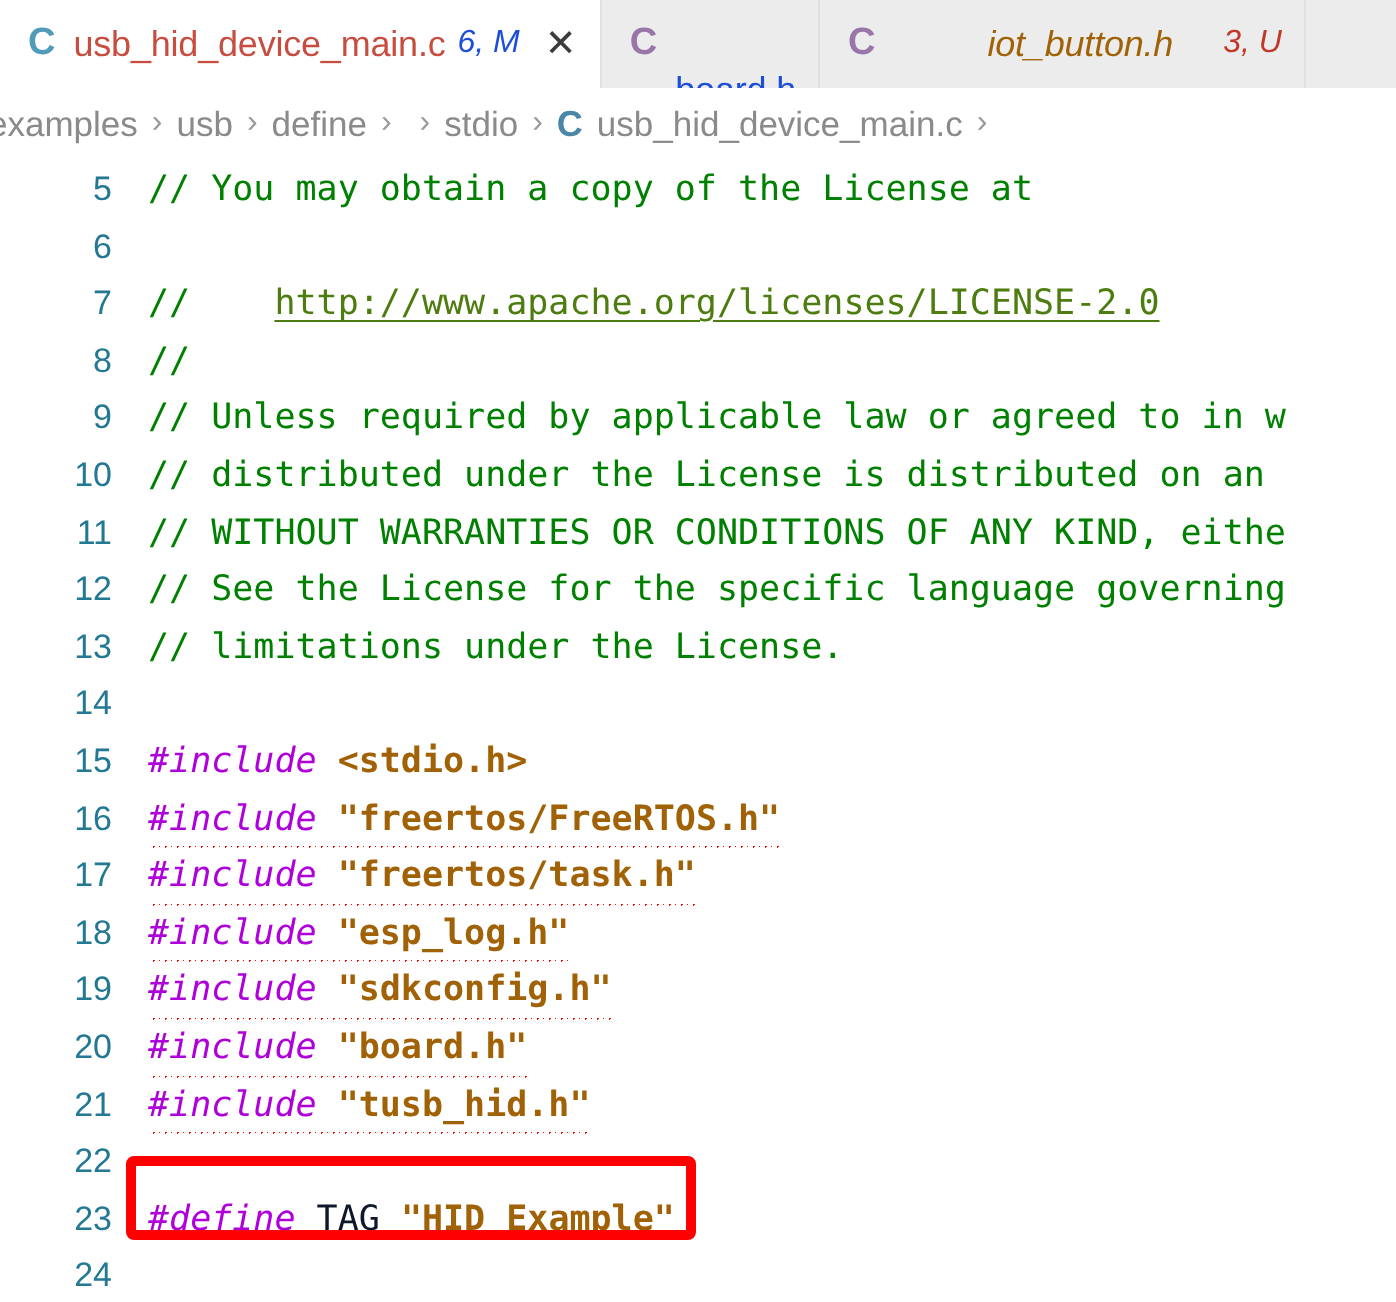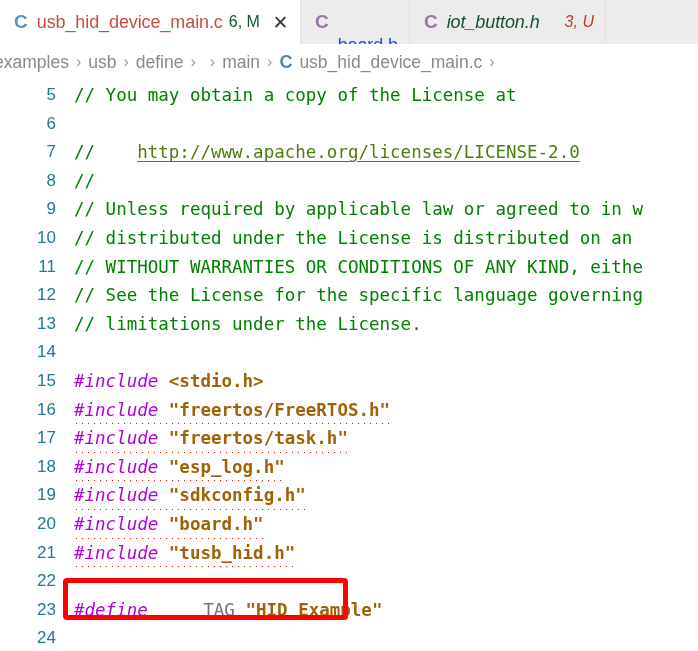--- a/index.html
+++ b/index.html
@@ -48,25 +48,26 @@
     flex: 0 0 auto;
   }
   .tab-icon.c-blue  { color: #519aba; }
   .tab-icon.c-purp  { color: #9876aa; }
   .tab-label {
     font-size: 18px;
     letter-spacing: -0.1px;
   }
   .tab-label.mod   { color: #c64d3f; }
   .tab-label.plain { color: #1d4ed8; margin-top: 46px; }
-  .tab-label.warn  { color: #14532d; font-style: italic; }
+  .tab-label.warn  { color: #a16207; font-style: italic; margin-left: 47px; }
   .tab-badge {
     font-size: 16px;
     margin-left: 6px;
-    color: #14532d;
+    color: #1d4ed8;
+    font-style: italic;
   }
   .tab-badge.warn { color: #c0392b; font-style: italic; margin-left: 25px; }
   .tab-close {
     margin-left: 12px;
     font-size: 19px;
     color: #3b3b3b;
     line-height: 1;
     font-weight: 300;
     width: 17px;
     text-align: center;
@@ -132,21 +133,21 @@
     flex: 1 1 auto;
     padding-left: 18px;
     overflow: hidden;
   }
 
   
   .c-comment { color: #008000; text-align: center; }
   .c-link    { color: #4d7c0f; text-decoration: underline; text-underline-offset: 3px; }
   .c-pre     { color: #af00db; font-style: italic; }
   .c-str     { color: #a16207; font-weight: bold; }
-  .c-ident   { color: #737373; margin-left: 45px; }
+  .c-ident   { color: #0f172a; }
   .squig2 {
     position: relative;
     display: inline-block;
   }
   .squig2::after {
     content: "";
     position: absolute;
     left: 0; right: 0;
     bottom: -4px;
     height: 5px;
@@ -187,21 +188,21 @@
 </div>
 
 <div class="breadcrumbs">
   <span class="crumb">examples</span>
   <span class="crumb-sep">›</span>
   <span class="crumb">usb</span>
   <span class="crumb-sep">›</span>
   <span class="crumb">define</span>
   <span class="crumb-sep">›</span>
   <span class="crumb-sep">›</span>
-  <span class="crumb">main</span>
+  <span class="crumb">stdio</span>
   <span class="crumb-sep">›</span>
   <span class="crumb-icon">C</span>
   <span class="crumb">usb_hid_device_main.c</span>
   <span class="crumb-sep">›</span>
 </div>
 
 <div class="editor">
   <div class="code" id="code-area"><div class="ln-row"><div class="ln">5</div><div class="lc"><span class="c-comment">// You may obtain a copy of the License at</span></div></div><div class="ln-row"><div class="ln">6</div><div class="lc"></div></div><div class="ln-row"><div class="ln">7</div><div class="lc"><span class="c-comment">//    </span><span class="c-link">http://www.apache.org/licenses/LICENSE-2.0</span></div></div><div class="ln-row"><div class="ln">8</div><div class="lc"><span class="c-comment">//</span></div></div><div class="ln-row"><div class="ln">9</div><div class="lc"><span class="c-comment">// Unless required by applicable law or agreed to in w</span></div></div><div class="ln-row"><div class="ln">10</div><div class="lc"><span class="c-comment">// distributed under the License is distributed on an </span></div></div><div class="ln-row"><div class="ln">11</div><div class="lc"><span class="c-comment">// WITHOUT WARRANTIES OR CONDITIONS OF ANY KIND, eithe</span></div></div><div class="ln-row"><div class="ln">12</div><div class="lc"><span class="c-comment">// See the License for the specific language governing</span></div></div><div class="ln-row"><div class="ln">13</div><div class="lc"><span class="c-comment">// limitations under the License.</span></div></div><div class="ln-row"><div class="ln">14</div><div class="lc"></div></div><div class="ln-row"><div class="ln">15</div><div class="lc"><span class="c-pre">#include </span><span class="c-str">&lt;stdio.h&gt;</span></div></div><div class="ln-row"><div class="ln">16</div><div class="lc"><span class="squig2"><span class="c-pre">#include </span><span class="c-str">"freertos/FreeRTOS.h"</span></span></div></div><div class="ln-row"><div class="ln">17</div><div class="lc"><span class="squig2"><span class="c-pre">#include </span><span class="c-str">"freertos/task.h"</span></span></div></div><div class="ln-row"><div class="ln">18</div><div class="lc"><span class="squig2"><span class="c-pre">#include </span><span class="c-str">"esp_log.h"</span></span></div></div><div class="ln-row"><div class="ln">19</div><div class="lc"><span class="squig2"><span class="c-pre">#include </span><span class="c-str">"sdkconfig.h"</span></span></div></div><div class="ln-row"><div class="ln">20</div><div class="lc"><span class="squig2"><span class="c-pre">#include </span><span class="c-str">"board.h"</span></span></div></div><div class="ln-row"><div class="ln">21</div><div class="lc"><span class="squig2"><span class="c-pre">#include </span><span class="c-str">"tusb_hid.h"</span></span></div></div><div class="ln-row"><div class="ln">22</div><div class="lc"></div></div><div class="ln-row"><div class="ln">23</div><div class="lc"><span class="c-pre">#define </span><span class="c-ident">TAG </span><span class="c-str">"HID Example"</span></div></div><div class="ln-row"><div class="ln">24</div><div class="lc"></div></div></div>
 
   <div class="anno-box" id="anno-box" style="left: 63px; top: 498px; width: 285px; height: 42px; border-color: rgb(255, 0, 0);"></div>

